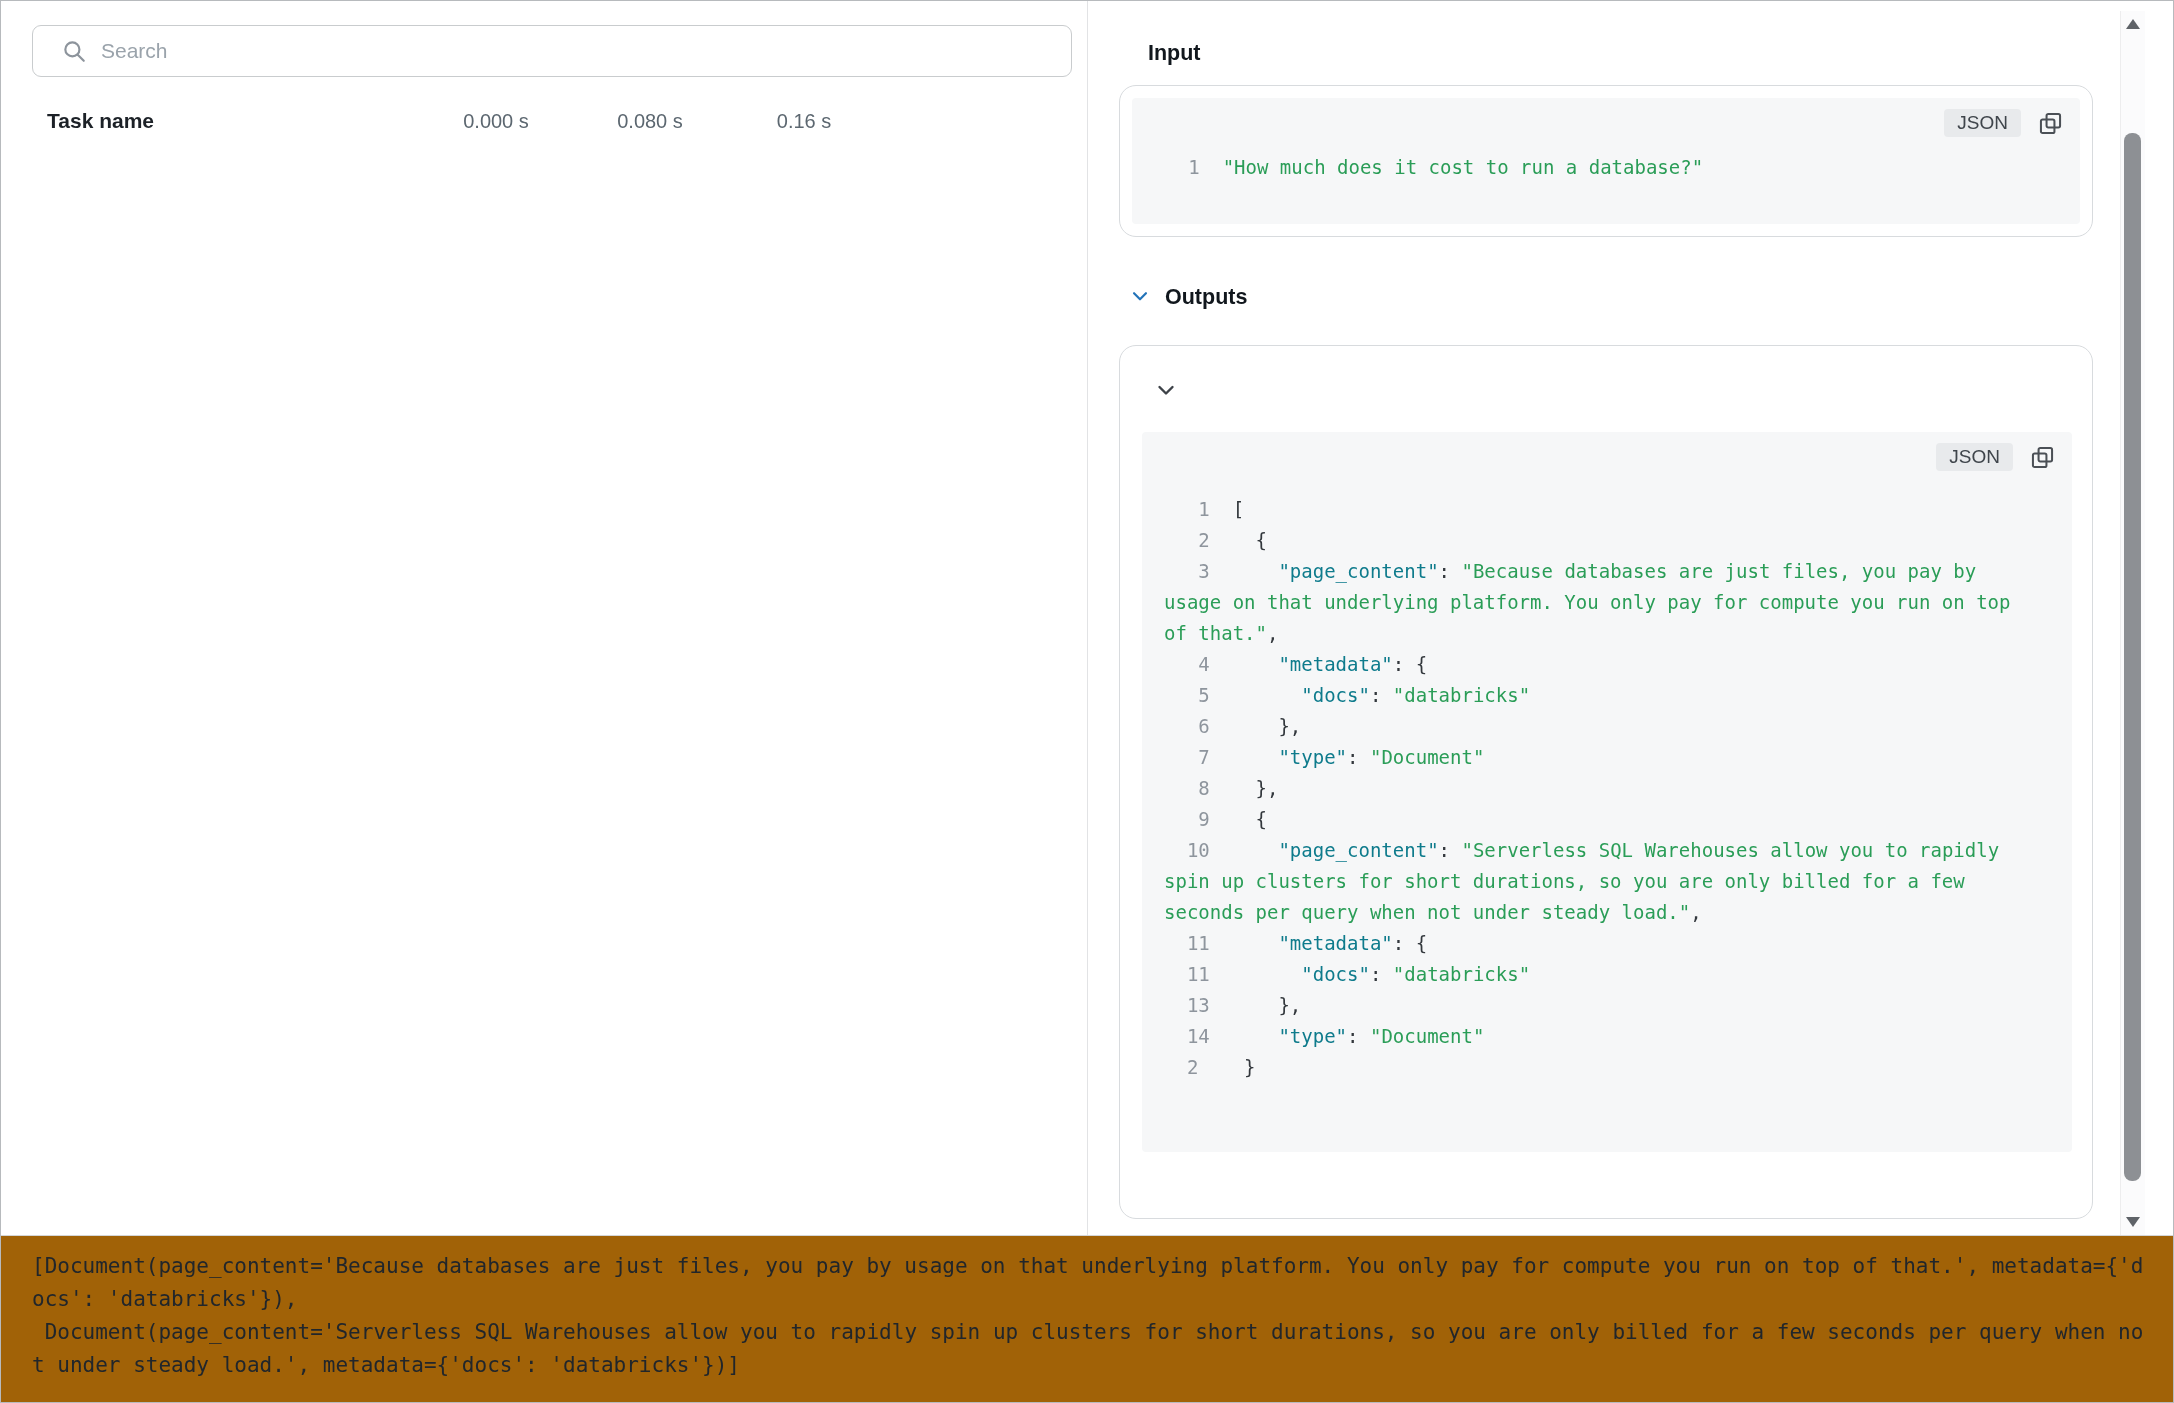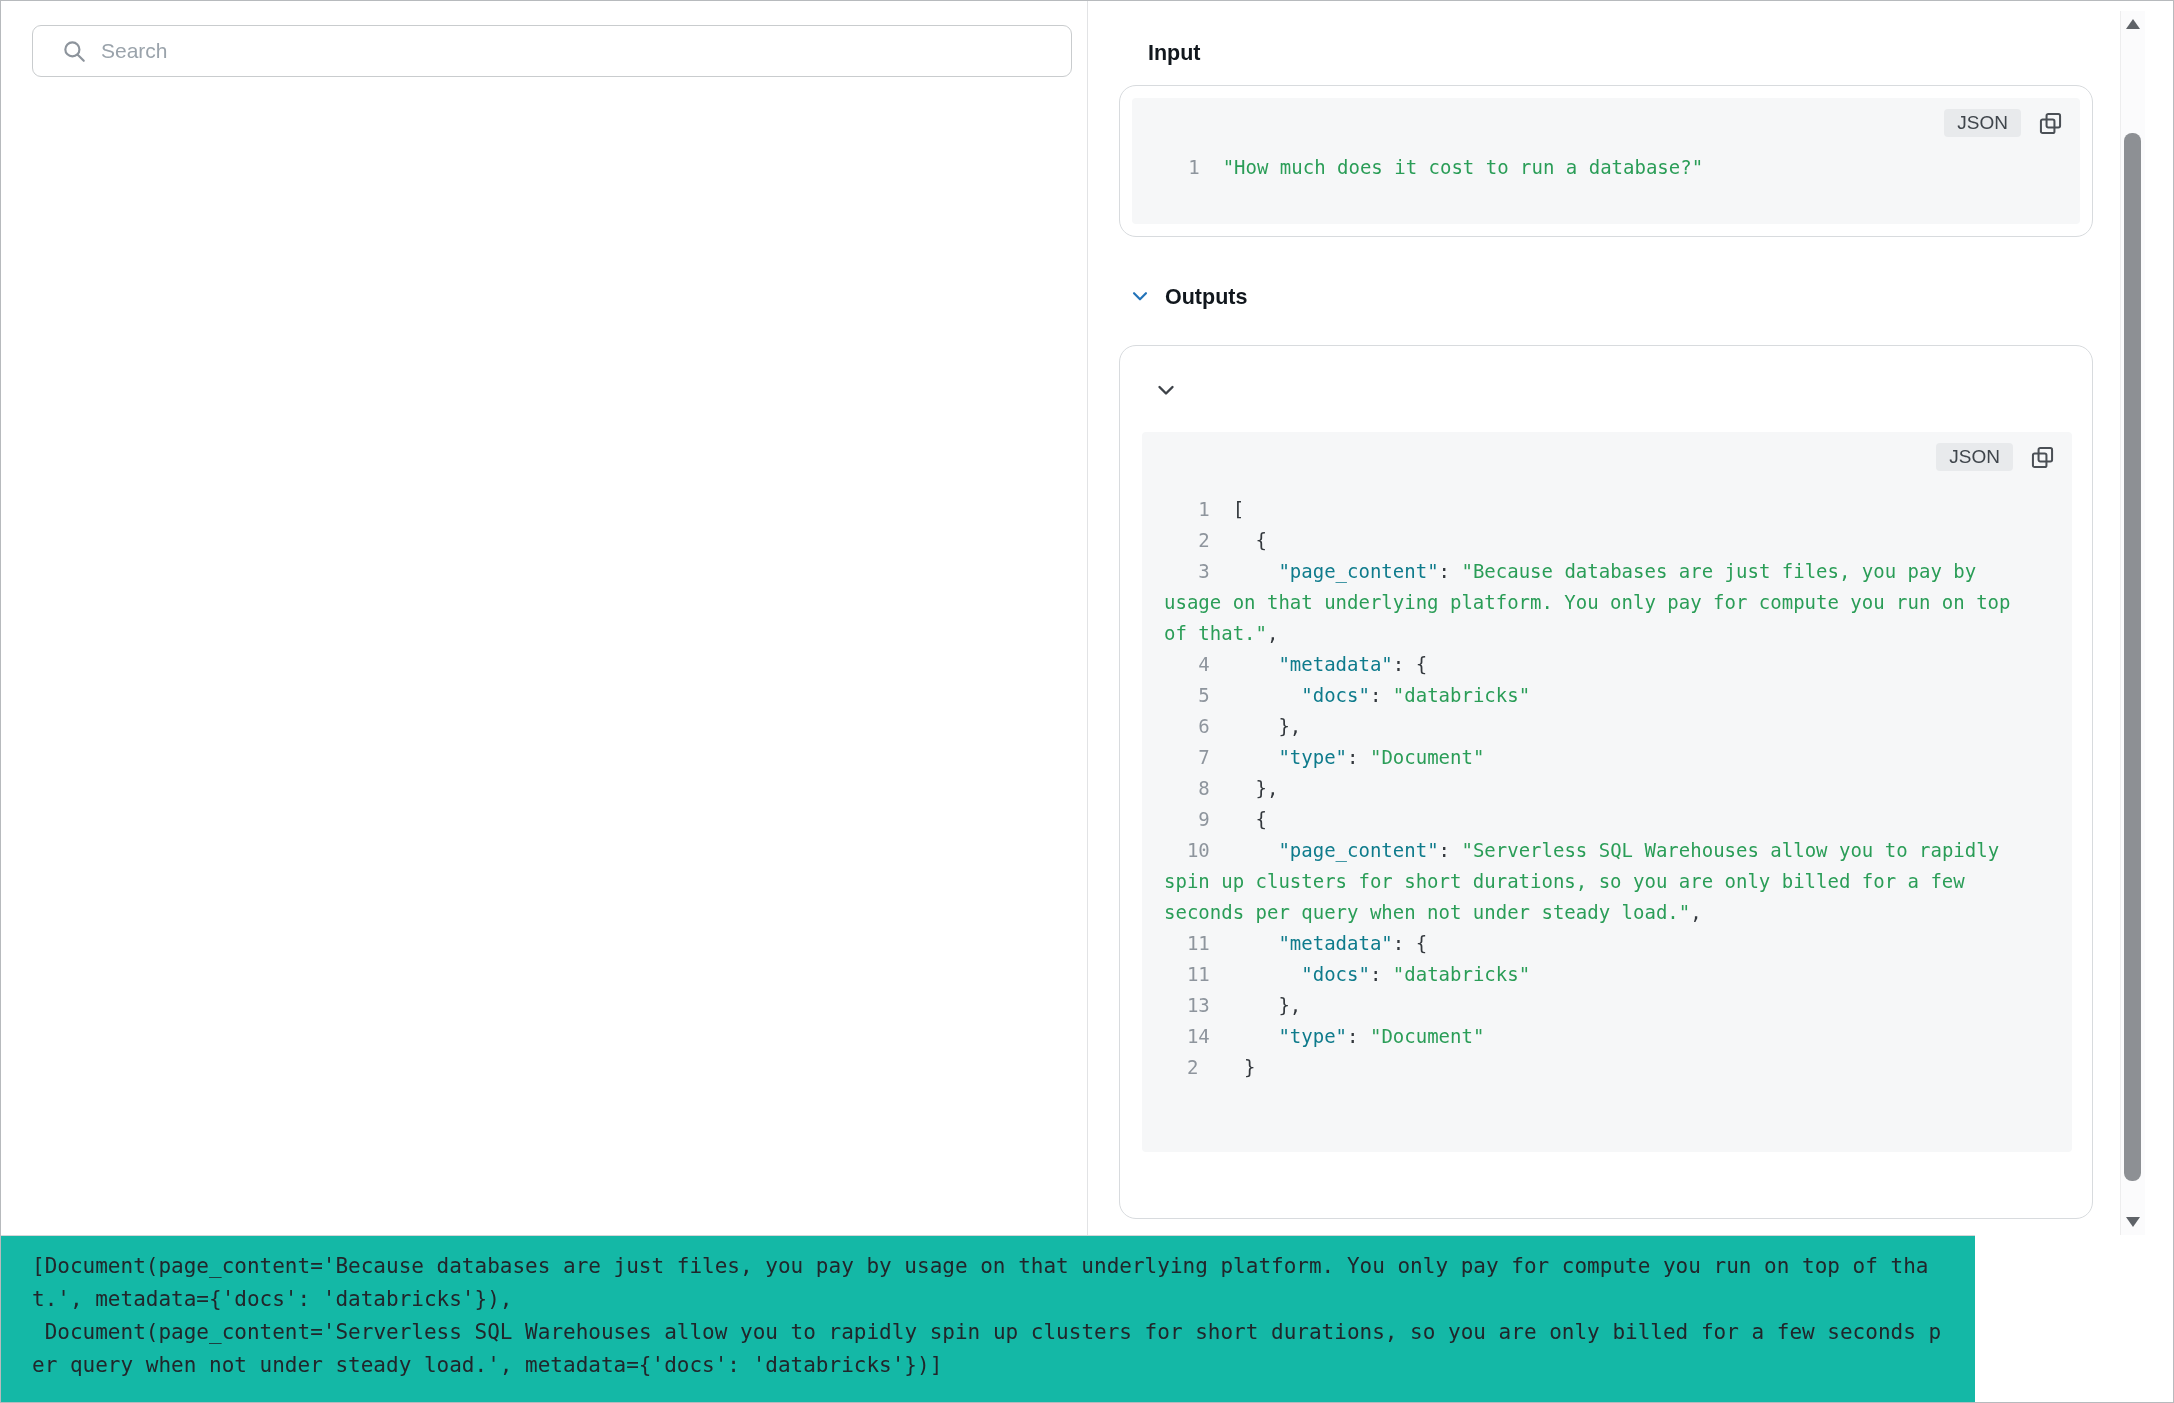--- a/index.html
+++ b/index.html
@@ -163,23 +163,23 @@
   .sb-thumb {
     position: absolute; left: 3px; top: 122px;
     width: 17px; height: 1048px;
     background: #8d9094; border-radius: 8px;
     cursor: pointer;
   }
 
   
   .bottom-panel {
     position: absolute; left: 0; top: 1234px;
-    width: 1974px; height: 169px;
+    width: 2174px; height: 169px;
     border-top: 1px solid #d4d6d8;
-    background: #14b8a6;
+    background: #a16207;
     padding: 14px 24px 0 31px;
   }
   .bottom-panel pre {
     font-family: "DejaVu Sans Mono", "Liberation Mono", monospace;
     font-size: 21px; line-height: 33px; color: #21262b;
     white-space: pre-wrap; word-break: break-all;
   }
 </style>
 </head>
 <body>
@@ -193,20 +193,26 @@
     <div class="search-box">
       <span style="display:inline-flex;">
         <svg width="26" height="26" viewBox="0 0 24 24">
           <circle cx="10.5" cy="10.5" r="6.5" fill="none" stroke="#8d949c" stroke-width="2"></circle>
           <line x1="15.4" y1="15.4" x2="21" y2="21" stroke="#8d949c" stroke-width="2" stroke-linecap="round"></line>
         </svg>
       </span>
       <input type="text" placeholder="Search" style="">
     </div>
 
+    <div class="table-header">
+      <span class="task-name-header">Task name</span>
+      <span class="tick tick-0">0.000 s</span>
+      <span class="tick tick-1">0.080 s</span>
+      <span class="tick tick-2">0.16 s</span>
+    </div>
 
 
   </div>
 
   <div class="section-title input-title">Input</div>
 
   <div class="card input-card">
     <div class="code-surface">
       <div class="code-toolbar">
         <span class="json-badge">JSON</span>

